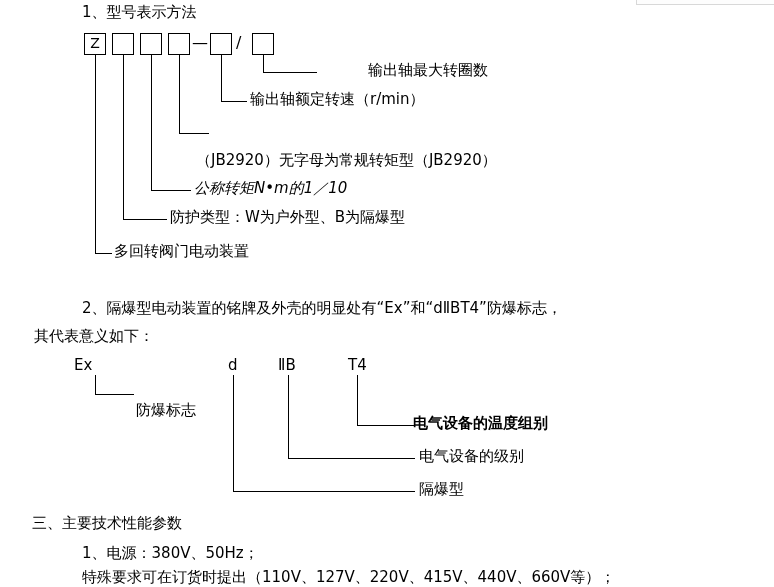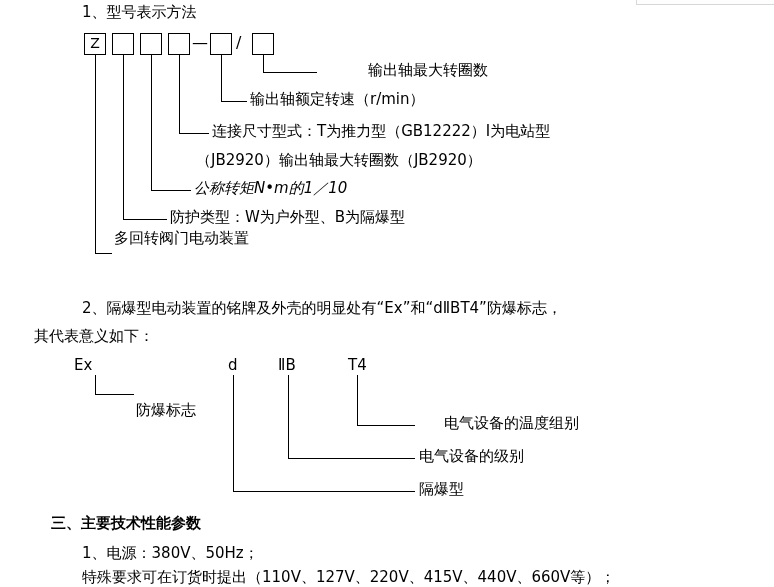--- a/index.html
+++ b/index.html
@@ -32,21 +32,21 @@
     background: #fdfdfd;
   }
 
   .txt {
     position: absolute;
     white-space: nowrap;
     line-height: 1.15;
     font-family: "DejaVu Sans", "Liberation Sans", sans-serif;
   }
   .s16 { font-size: 15px; }
-  .bold { font-weight: bold; margin-left: 19px; }
+  .bold { font-weight: normal; }
 
   
   .hline {
     position: absolute;
     height: 0;
     border-top: 1px solid #000;
   }
   .vline {
     position: absolute;
     width: 0;
@@ -108,50 +108,49 @@
   <div class="vline" style="left:263px; top:55px; height:18px;"></div>
   <div class="hline" style="left:263px; top:72px; width:54px;"></div>
   <div class="txt s16" style="left:322px; top:62px;margin-left:46px;">输出轴最大转圈数</div>
 
   <div class="vline" style="left:221px; top:55px; height:47px;"></div>
   <div class="hline" style="left:221px; top:101px; width:26px;"></div>
   <div class="txt s16" style="left:250px; top:91px;">输出轴额定转速（r/min）</div>
 
   <div class="vline" style="left:179px; top:55px; height:79px;"></div>
   <div class="hline" style="left:179px; top:133px; width:30px;"></div>
-  <div class="txt s16" style="left:212px; top:123px;">连接尺寸型式：T为推力型（GB12222）I为电站型</div>
-  <div class="txt s16" style="left:196px; top:152px;">（JB2920）输出轴最大转圈数（JB2920）</div>
+  <div class="txt s16" style="left:196px; top:152px;">（JB2920）无字母为常规转矩型（JB2920）</div>
 
   <div class="vline" style="left:151px; top:55px; height:136px;"></div>
   <div class="hline" style="left:151px; top:190px; width:40px;"></div>
   <div class="txt s16" style="left:194px; top:180px;font-style:italic;">公称转矩N•m的1／10</div>
 
   <div class="vline" style="left:123px; top:55px; height:165px;"></div>
   <div class="hline" style="left:123px; top:219px; width:44px;"></div>
   <div class="txt s16" style="left:170px; top:209px;">防护类型：W为户外型、B为隔爆型</div>
 
   <div class="vline" style="left:95px; top:55px; height:199px;"></div>
   <div class="hline" style="left:95px; top:253px; width:17px;"></div>
-  <div class="txt s16" style="left:114px; top:230px;">多回转阀门电动装置</div>
+  <div class="txt s16" style="left:114px; top:243px;">多回转阀门电动装置</div>
 
   <div class="txt s16" style="left:82px; top:300px;">2、隔爆型电动装置的铭牌及外壳的明显处有“Ex”和“dⅡBT4”防爆标志，</div>
   <div class="txt s16" style="left:34px; top:328px;">其代表意义如下：</div>
 
   <div class="txt s16" style="left:74px; top:357px;">Ex</div>
   <div class="txt s16" style="left:228px; top:357px;">d</div>
   <div class="txt s16" style="left:278px; top:357px;">ⅡB</div>
   <div class="txt s16" style="left:348px; top:357px;">T4</div>
 
   <div class="vline" style="left:95px; top:375px; height:20px;"></div>
   <div class="hline" style="left:95px; top:394px; width:39px;"></div>
   <div class="txt s16" style="left:136px; top:384px;margin-top:18px;">防爆标志</div>
 
   <div class="vline" style="left:357px; top:375px; height:51px;"></div>
   <div class="hline" style="left:357px; top:425px; width:58px;"></div>
-  <div class="txt s16" style="left:444px; top:415px;">电气设备的温度组别</div>
+  <div class="txt s16" style="left:413px; top:415px;font-weight:bold;">电气设备的温度组别</div>
 
   <div class="vline" style="left:288px; top:375px; height:84px;"></div>
   <div class="hline" style="left:288px; top:458px; width:127px;"></div>
   <div class="txt s16" style="left:419px; top:448px;">电气设备的级别</div>
 
   <div class="vline" style="left:233px; top:375px; height:117px;"></div>
   <div class="hline" style="left:233px; top:491px; width:182px;"></div>
   <div class="txt s16" style="left:419px; top:481px;">隔爆型</div>
 
   <div class="txt s16 bold" style="left:32px; top:515px;">三、主要技术性能参数</div>

